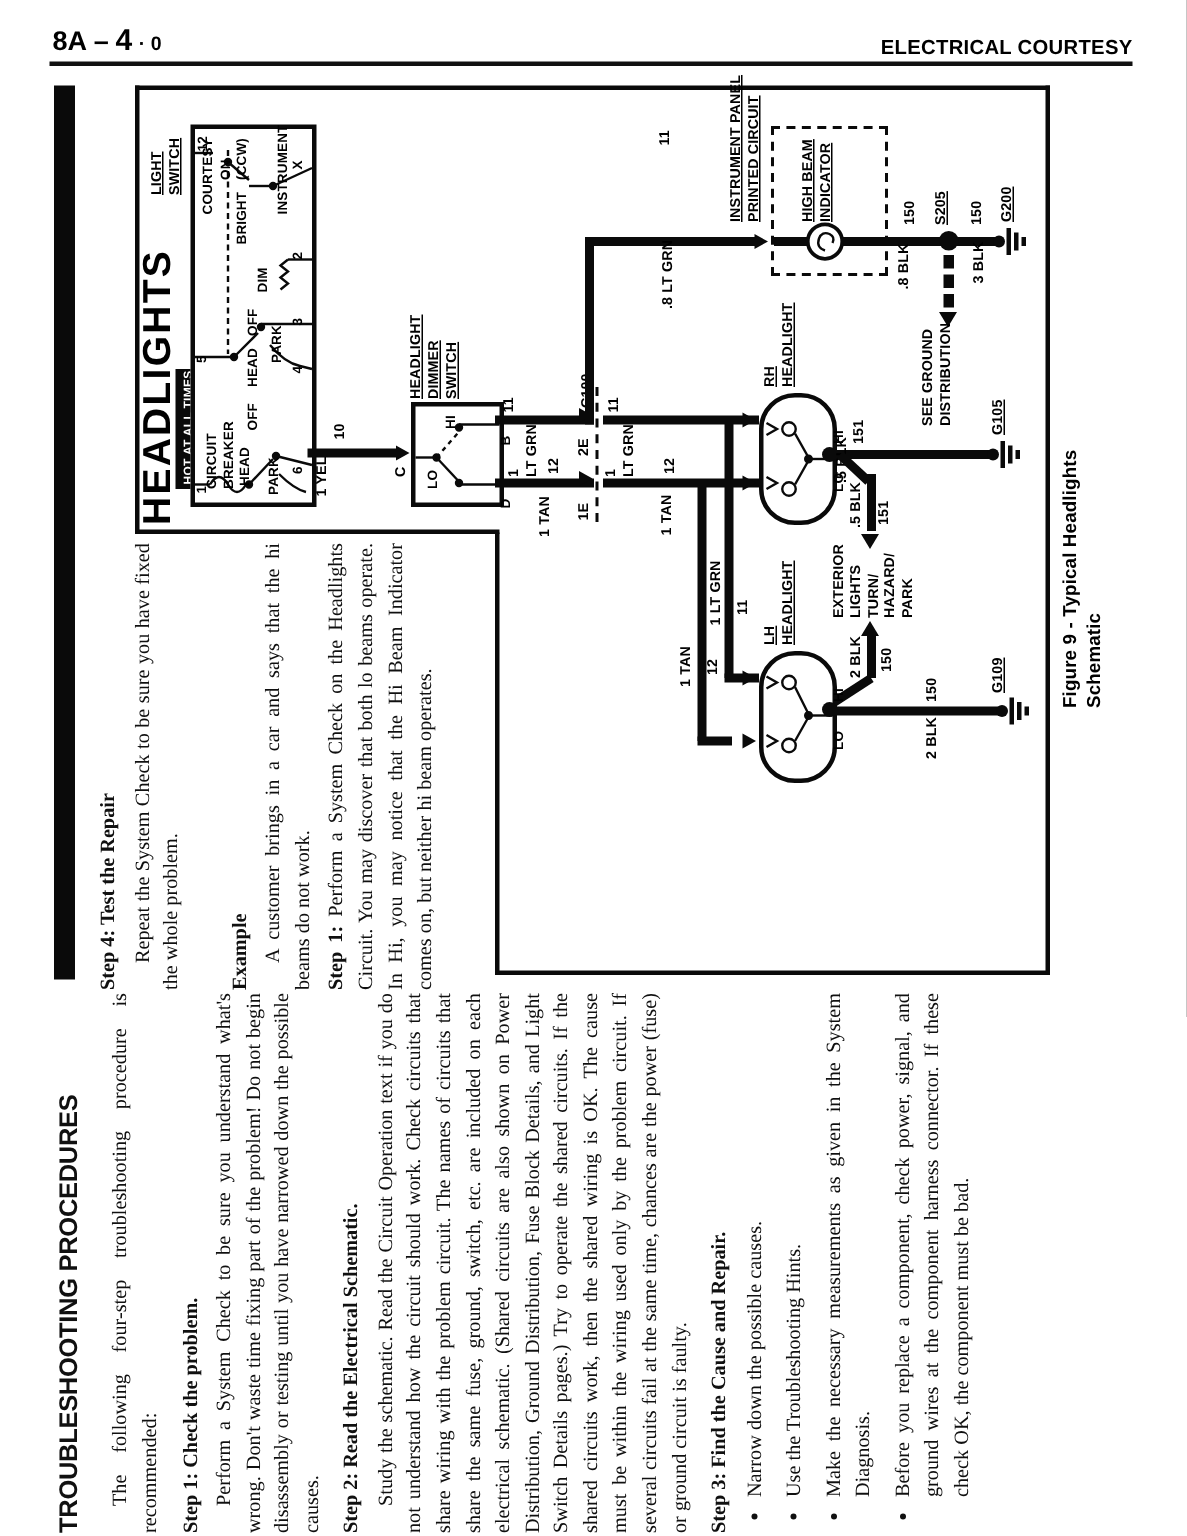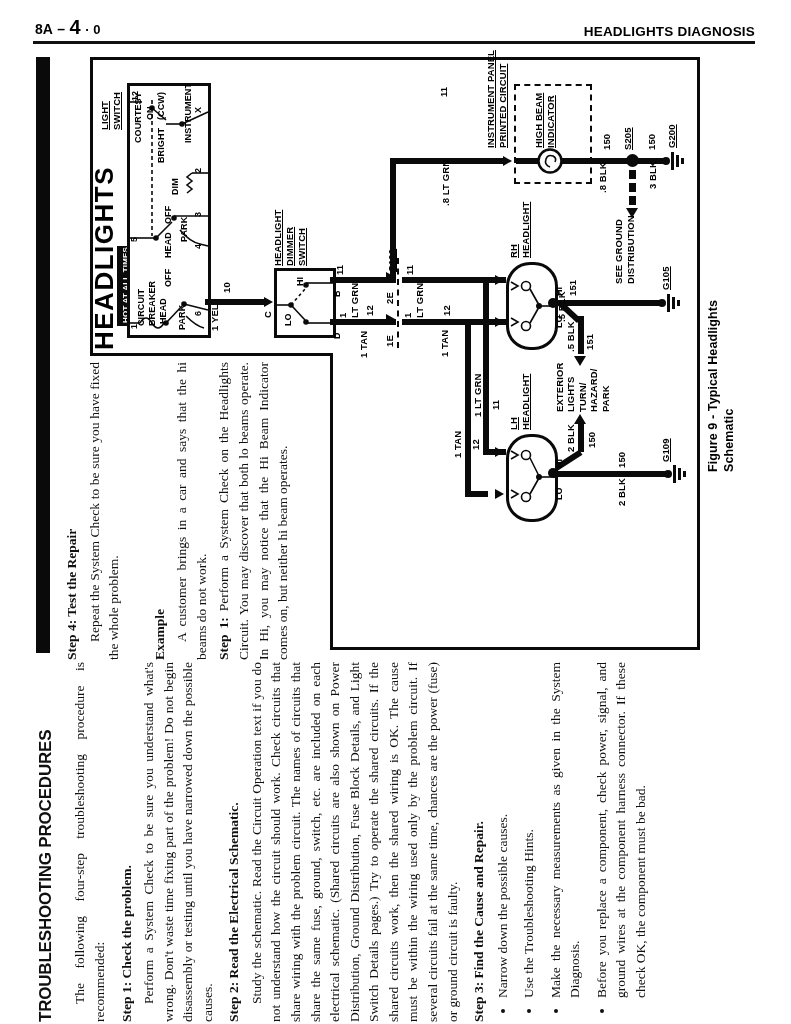--- a/index.html
+++ b/index.html
@@ -1,20 +1,20 @@
 <!DOCTYPE html>
 <html><head>
 <meta charset="utf-8">
 <style>
   html,body{margin:0;padding:0;background:#9a9a9a;}
   .page{position:relative;width:791px;height:1024px;background:#ffffff;margin:0 auto;overflow:hidden;
         font-family:"Liberation Sans",sans-serif;color:#000;}
   
   .hdr-code{position:absolute;left:35px;top:16px;font-weight:700;}
-  .hdr-code .sm{font-size:14px;} .hdr-code .lg{font-size:20px;} .hdr-code .sm2{font-size:13px;}
+  .hdr-code .sm{font-size:18px;} .hdr-code .lg{font-size:20px;} .hdr-code .sm2{font-size:13px;}
   .hdr-title{position:absolute;right:36px;top:24px;font-weight:700;font-size:13.5px;letter-spacing:.2px;}
   .hdr-rule{position:absolute;left:33px;top:41px;width:722px;height:3px;background:#111;}
   .sidebar{position:absolute;left:36px;top:57px;width:14px;height:596px;background:#0a0a0a;}
   
   .ln{position:absolute;background:#0a0a0a;}
   
   .w{position:absolute;background:#0a0a0a;display:block;}
   .box{position:absolute;border:3px solid #0a0a0a;background:#fff;}
   .dashbox{position:absolute;border:2px dashed #0a0a0a;background:#fff;}
   .dot{position:absolute;background:#0a0a0a;border-radius:50%;}
@@ -50,21 +50,21 @@
 <body>
 
 <div class="page">
 
   <div class="hdr-code">
     <span class="sm">8A</span>
     <span class="sm">–</span>
     <span class="lg">4</span>
     <span class="sm2">· 0</span>
   </div>
-  <div class="hdr-title">HEADLIGHTS DIAGNOSIS</div>
+  <div class="hdr-title">ELECTRICAL COURTESY</div>
   <div class="hdr-rule"></div>
   <div class="sidebar"></div>
 
   <i class="ln" style="left:90px;top:57px;width:610px;height:3px"></i>
   <i class="ln" style="left:697px;top:57px;width:3px;height:593px"></i>
   <i class="ln" style="left:330px;top:647px;width:370px;height:3px"></i>
   <i class="ln" style="left:330px;top:355px;width:3px;height:295px"></i>
   <i class="ln" style="left:90px;top:353px;width:243px;height:3px"></i>
   <i class="ln" style="left:90px;top:57px;width:3px;height:299px"></i>
 

